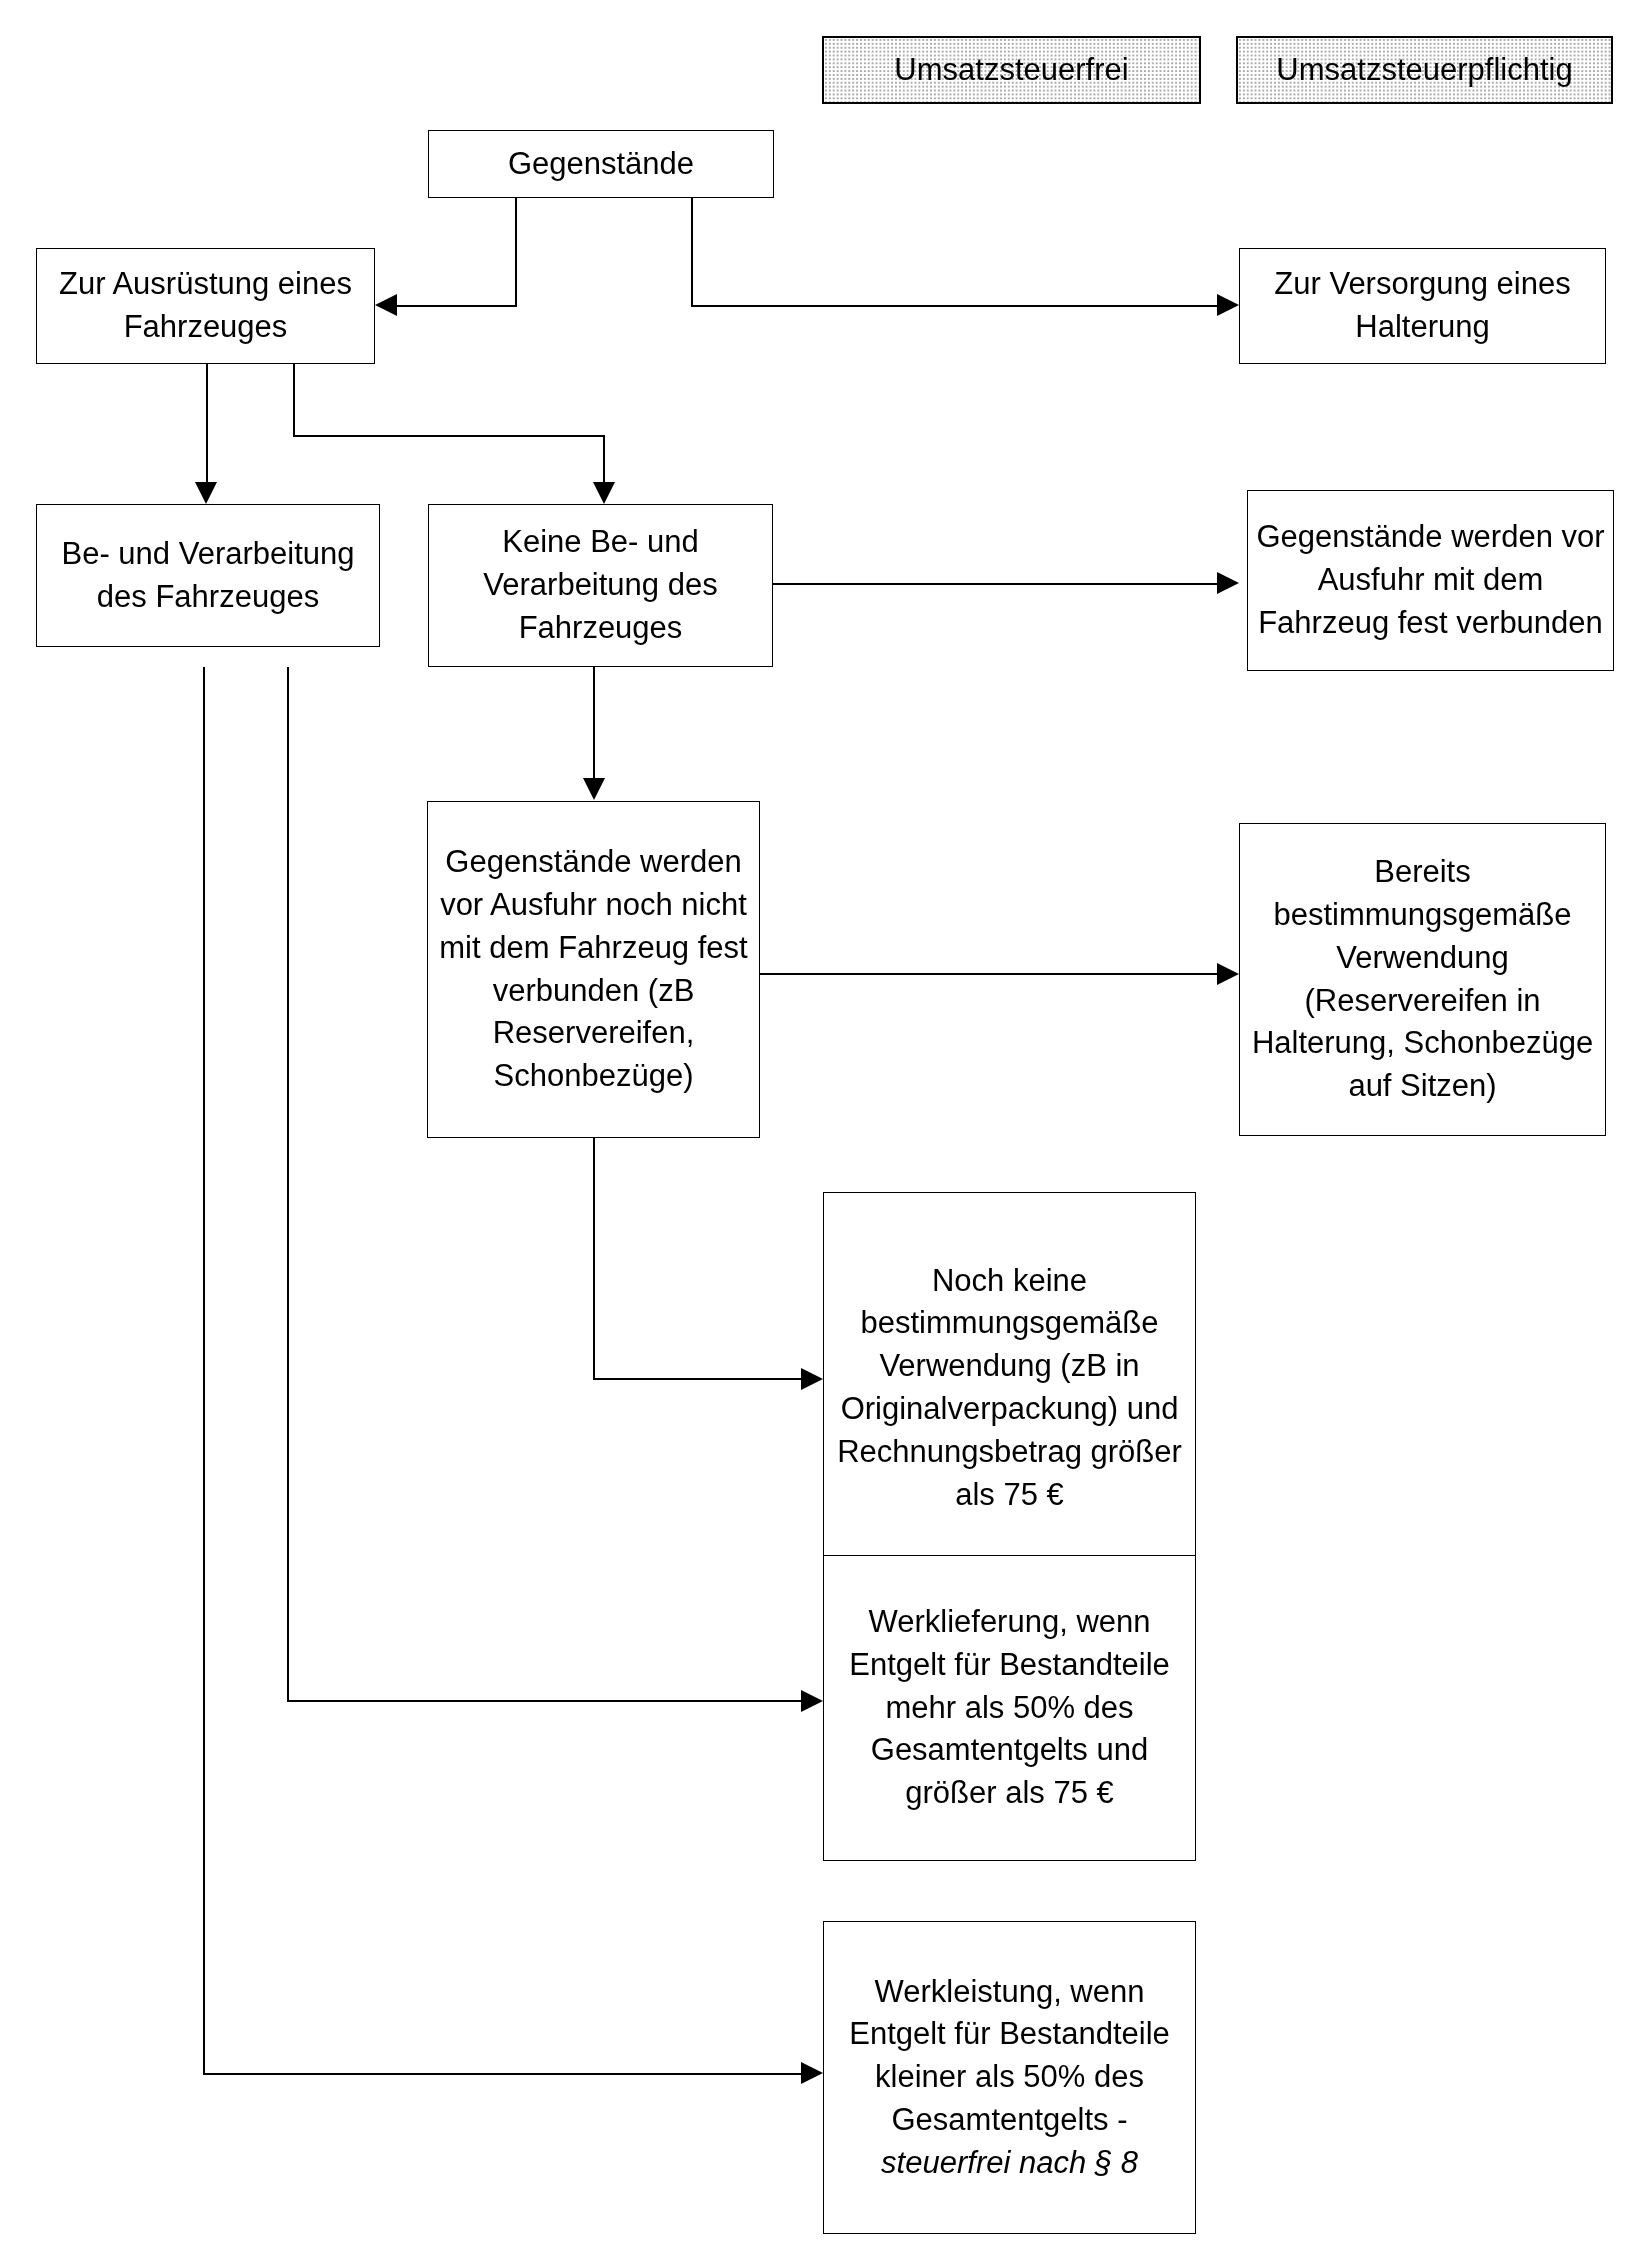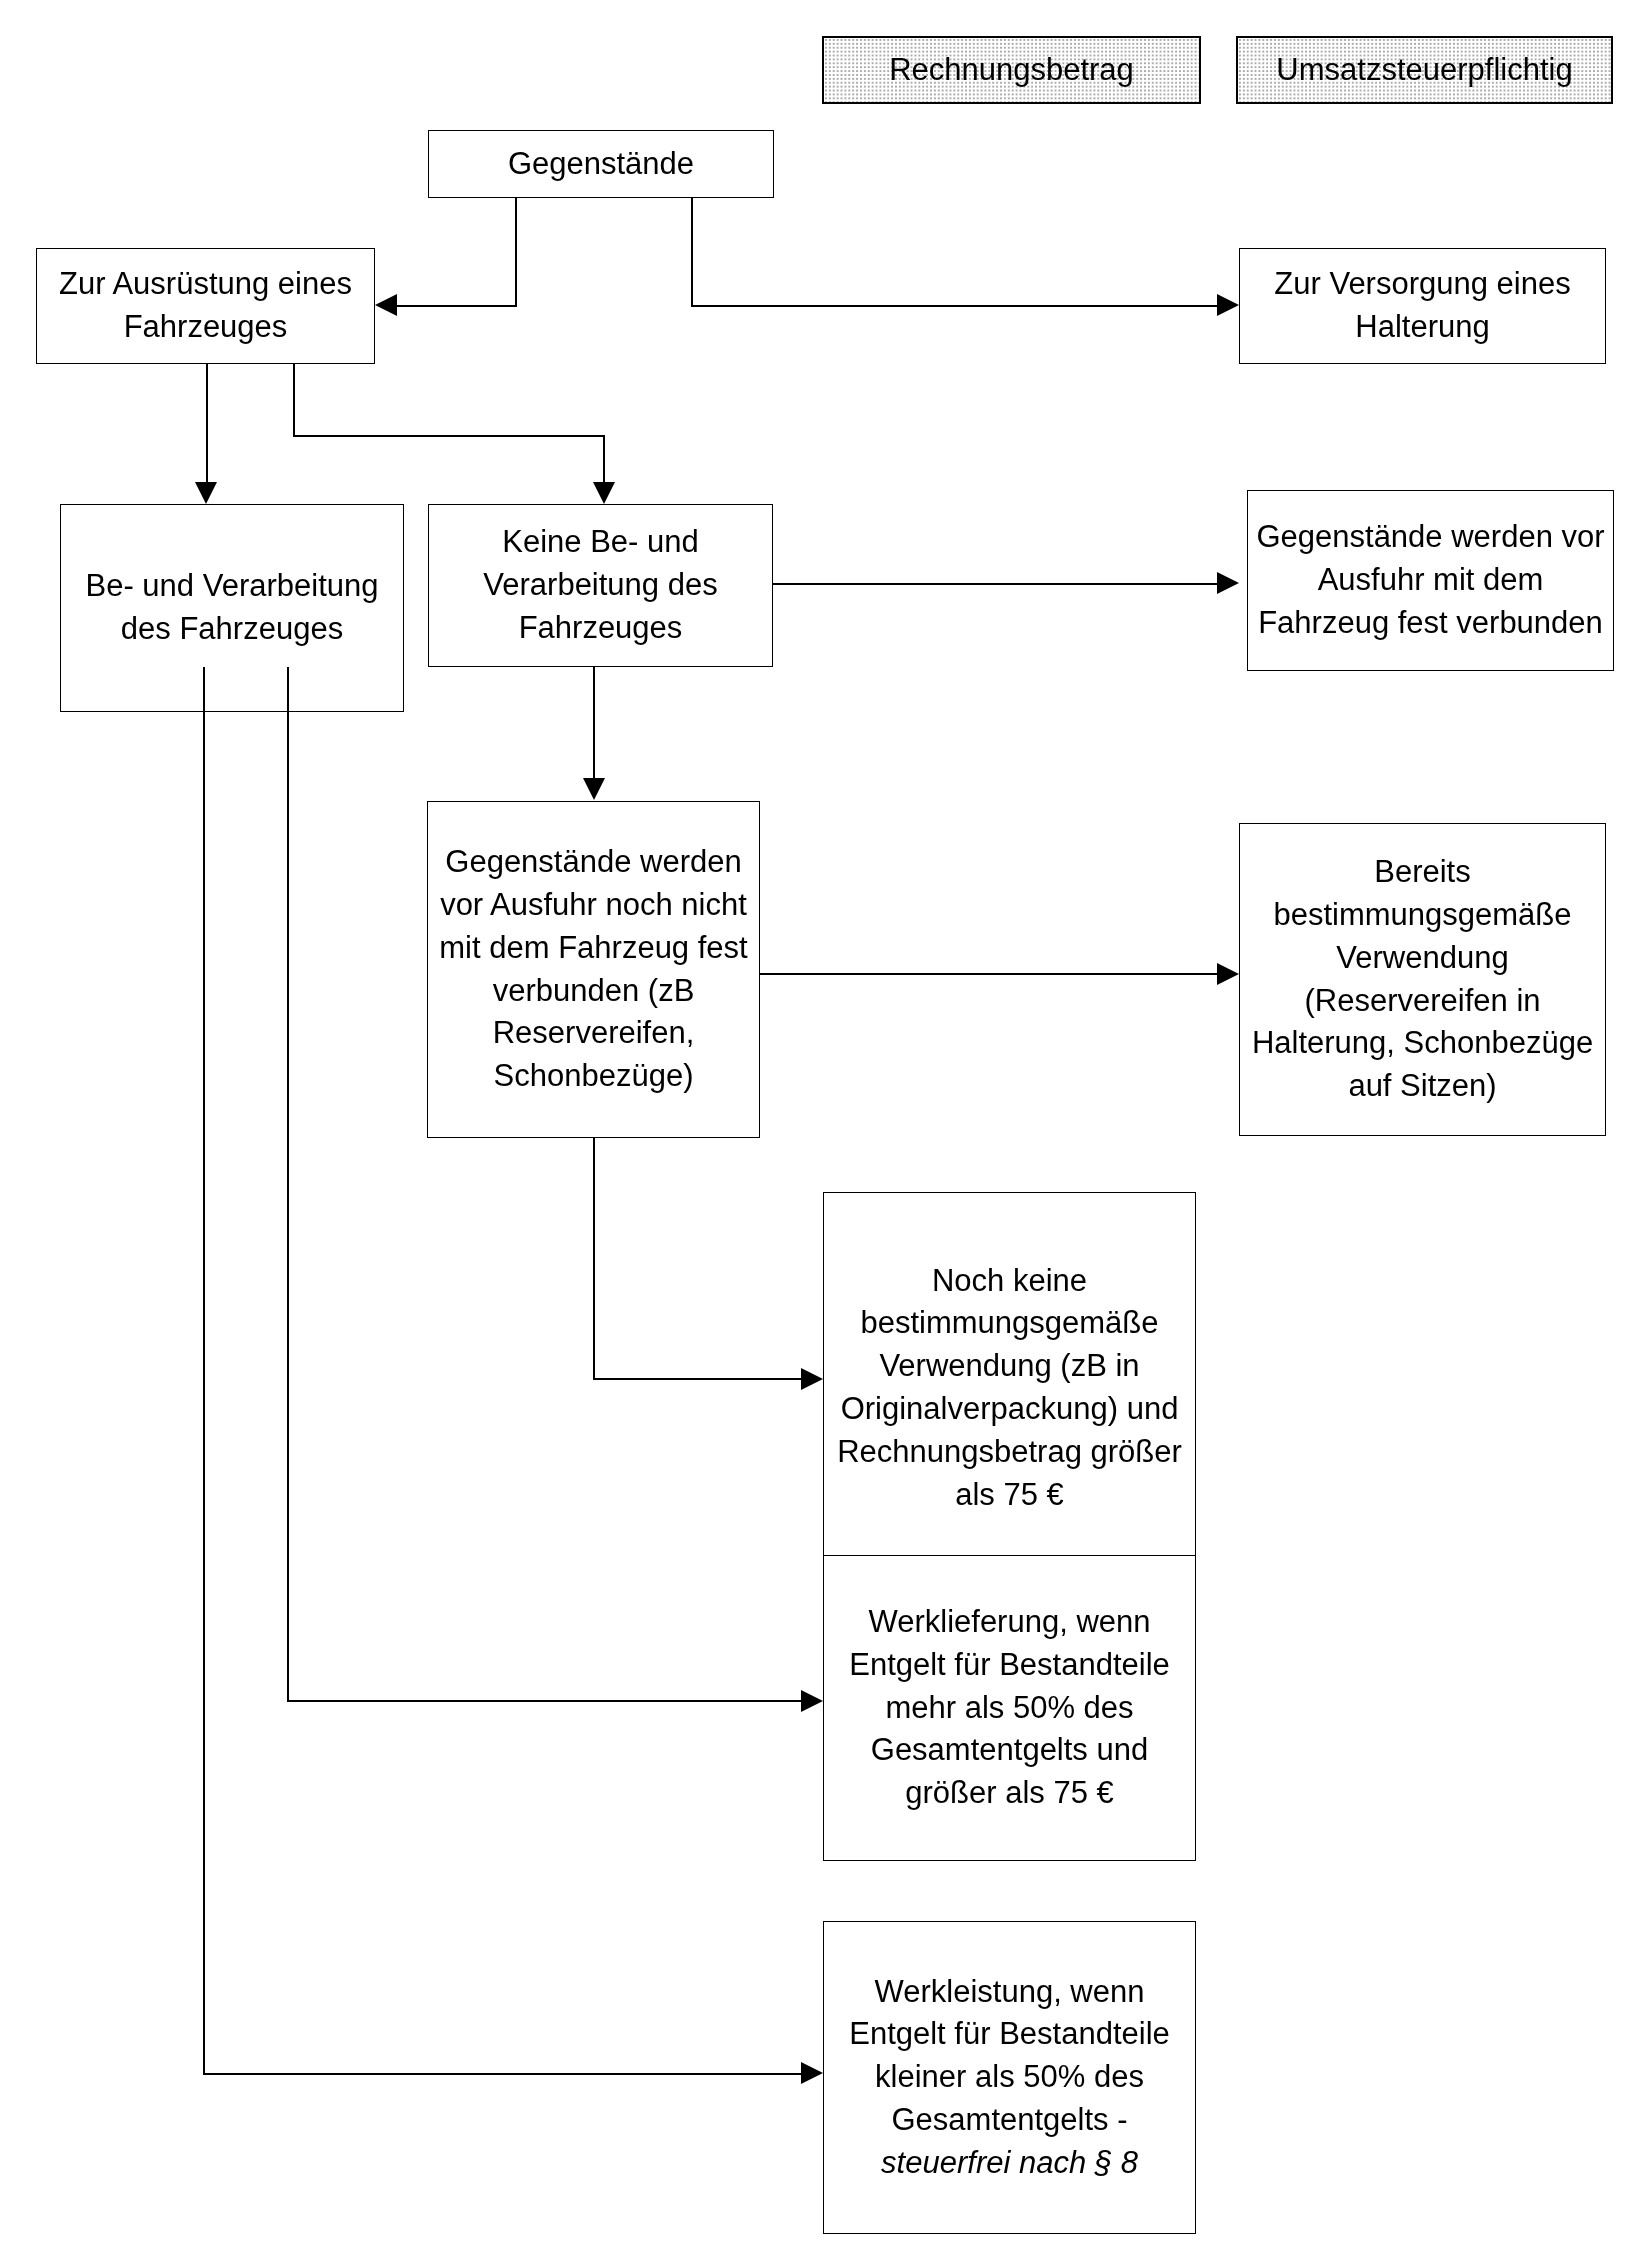--- a/index.html
+++ b/index.html
@@ -64,21 +64,21 @@
   }
 
   .italic { font-style: italic; }
 
   
   #n-header-frei       { left: 822px; top: 36px;   width: 379px; height: 68px; }
   #n-header-pflichtig  { left: 1236px; top: 36px;   width: 377px; height: 68px; }
   #n-gegenstaende      { left: 428px;  top: 130px;  width: 346px; height: 68px; }
   #n-ausruestung       { left: 36px;   top: 248px;  width: 339px; height: 116px; }
   #n-versorgung        { left: 1239px; top: 248px;  width: 367px; height: 116px; }
-  #n-beund             { left: 36px;   top: 504px; width: 344px; height: 208px; margin-left: 24px; }
+  #n-beund             { left: 36px;   top: 504px; width: 344px; height: 143px; }
   #n-keinebe           { left: 428px;  top: 504px; width: 345px; height: 163px; }
   #n-gwfest            { left: 1239px; top: 490px; width: 367px; height: 181px; margin-left: 8px; }
   #n-gwnicht           { left: 427px;  top: 801px; width: 333px; height: 337px; }
   #n-bereits           { left: 1239px; top: 823px; width: 367px; height: 313px; }
   #n-nochkeine         { left: 823px; top: 1192px; width: 373px; height: 392px; }
   #n-werklieferung     { left: 823px; top: 1555px; width: 373px; height: 306px; }
   #n-werkleistung      { left: 823px; top: 1921px; width: 373px; height: 313px; text-align: center; }
 
   
   
@@ -118,21 +118,21 @@
   #c-j1 { left: 203px;  top: 667px; height: 1408px; }
   #c-j2 { left: 203px;  top: 2073px; width: 599px; }
   #c-j3 { left: 801px; top: 2062px; }
 </style>
 </head>
 <body>
 
 <div id="canvas">
 
   <div id="n-header-frei" class="header-label">
-    <span>Rechnungsbetrag</span>
+    <span>Umsatzsteuerfrei</span>
   </div>
   <div id="n-header-pflichtig" class="header-label">
     <span>Umsatzsteuerpflichtig</span>
   </div>
 
   <div id="n-gegenstaende" class="node">
     <span>Gegenstände</span>
   </div>
 
   <div id="n-ausruestung" class="node">

